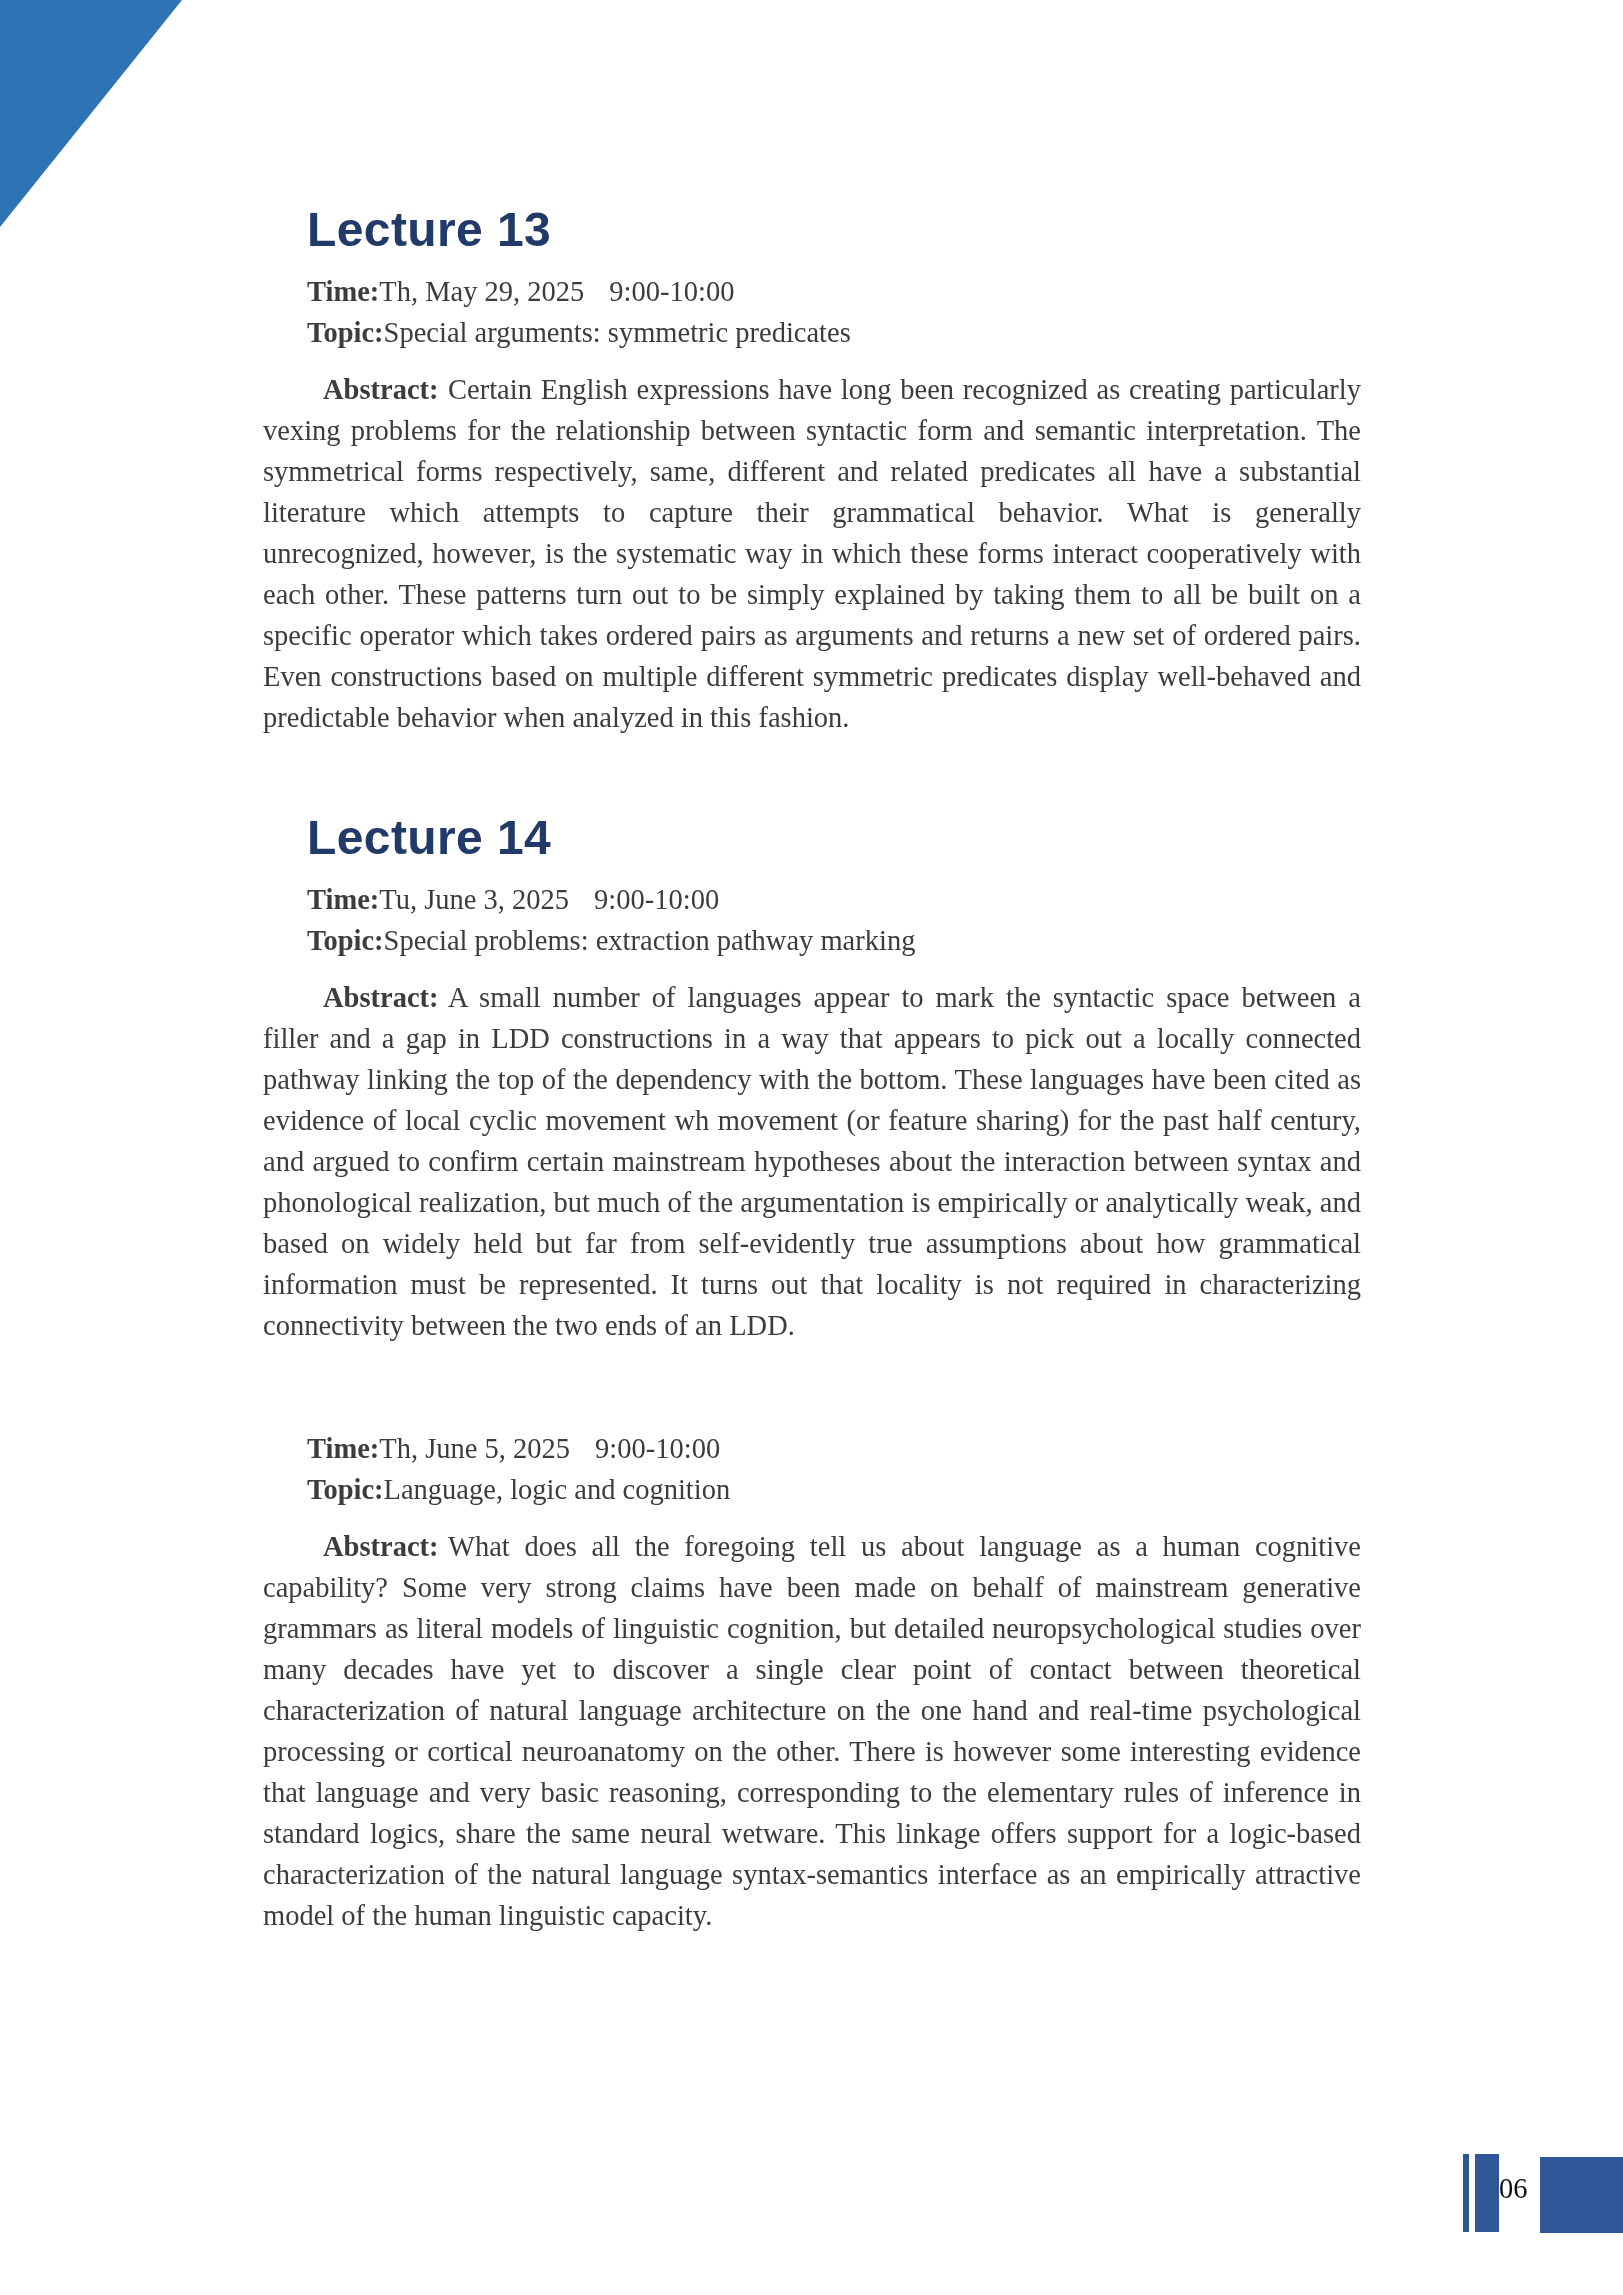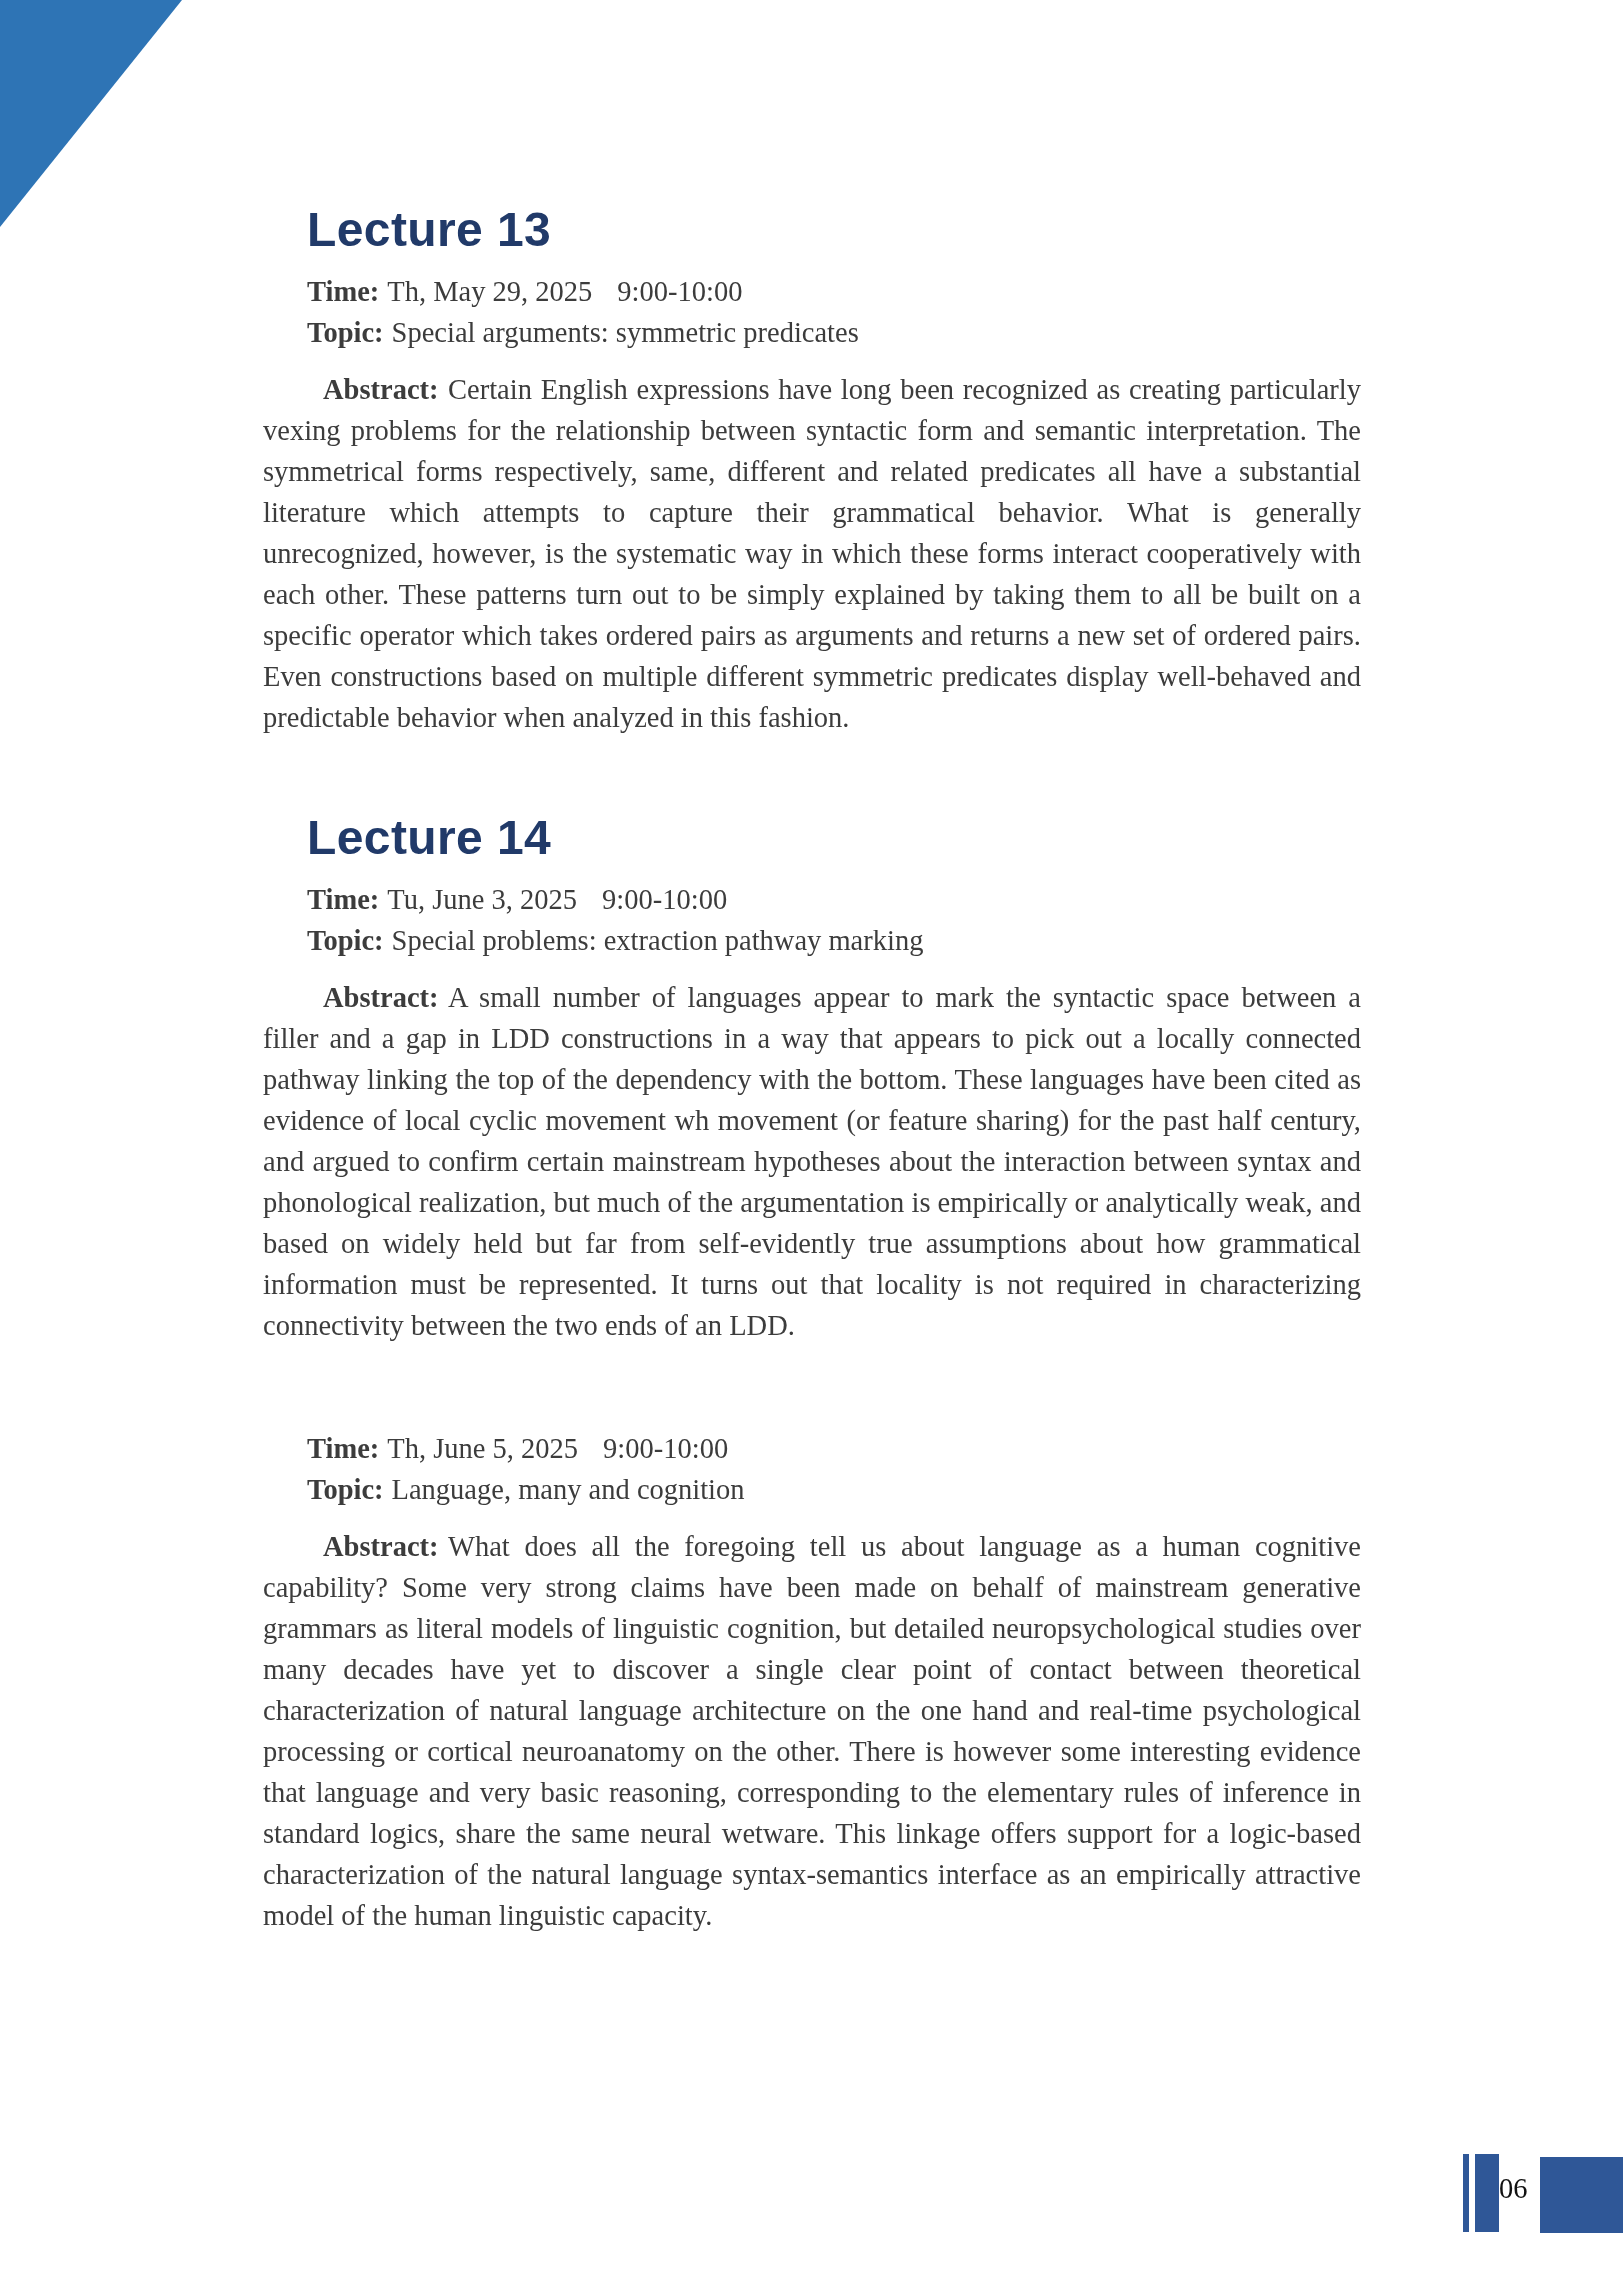--- a/index.html
+++ b/index.html
@@ -35,21 +35,21 @@
     font-weight: bold;
     font-size: 48px;
     line-height: 36px;
     color: #213A69;
     margin: 0 0 23px 0;
     padding-left: 60px;
     text-align: left;
     letter-spacing: 0.4px;
   }
   .meta-line { padding-left: 60px; text-align: left; }
-  .label { font-weight: bold; margin-right: 8px; }
+  .label { font-weight: bold; }
   .time-range { margin-left: 25px; }
   .abstract { margin: 16px; text-indent: 60px; }
   .abstract .label { margin-right: 9.5px; }
   
   .footer-bar-thin {
     position: absolute; left: 1463px; top: 2154px;
     width: 5.5px; height: 78px; background: #2F5797;
   }
   .footer-bar-thick {
     position: absolute; left: 1475px; top: 2154px;
@@ -84,21 +84,21 @@
 
   <section class="lecture-section">
     <h2 class="lecture-title">Lecture 14</h2>
     <div class="meta-line"><span class="label">Time:</span><span>Tu, June 3, 2025</span><span class="time-range">9:00-10:00</span></div>
     <div class="meta-line"><span class="label">Topic:</span><span>Special problems: extraction pathway marking</span></div>
     <p class="abstract"><span class="label">Abstract:</span><span>A small number of languages appear to mark the syntactic space between a filler and a gap in LDD constructions in a way that appears to pick out a locally connected pathway linking the top of the dependency with the bottom. These languages have been cited as evidence of local cyclic movement wh movement (or feature sharing) for the past half century, and argued to confirm certain mainstream hypotheses about the interaction between syntax and phonological realization, but much of the argumentation is empirically or analytically weak, and based on widely held but far from self-evidently true assumptions about how grammatical information must be represented. It turns out that locality is not required in characterizing connectivity between the two ends of an LDD.</span></p>
   </section>
 
   <section class="lecture-section">
     <div class="meta-line"><span class="label">Time:</span><span>Th, June 5, 2025</span><span class="time-range">9:00-10:00</span></div>
-    <div class="meta-line"><span class="label">Topic:</span><span>Language, many and cognition</span></div>
+    <div class="meta-line"><span class="label">Topic:</span><span>Language, logic and cognition</span></div>
     <p class="abstract"><span class="label">Abstract:</span><span>What does all the foregoing tell us about language as a human cognitive capability? Some very strong claims have been made on behalf of mainstream generative grammars as literal models of linguistic cognition, but detailed neuropsychological studies over many decades have yet to discover a single clear point of contact between theoretical characterization of natural language architecture on the one hand and real-time psychological processing or cortical neuroanatomy on the other. There is however some interesting evidence that language and very basic reasoning, corresponding to the elementary rules of inference in standard logics, share the same neural wetware. This linkage offers support for a logic-based characterization of the natural language syntax-semantics interface as an empirically attractive model of the human linguistic capacity.</span></p>
   </section>
 
 </div>
 
 <div class="footer-bar-thin"></div>
 <div class="footer-bar-thick"></div>
 <div class="page-number">06</div>
 <div class="footer-bar-wide"></div>
 

